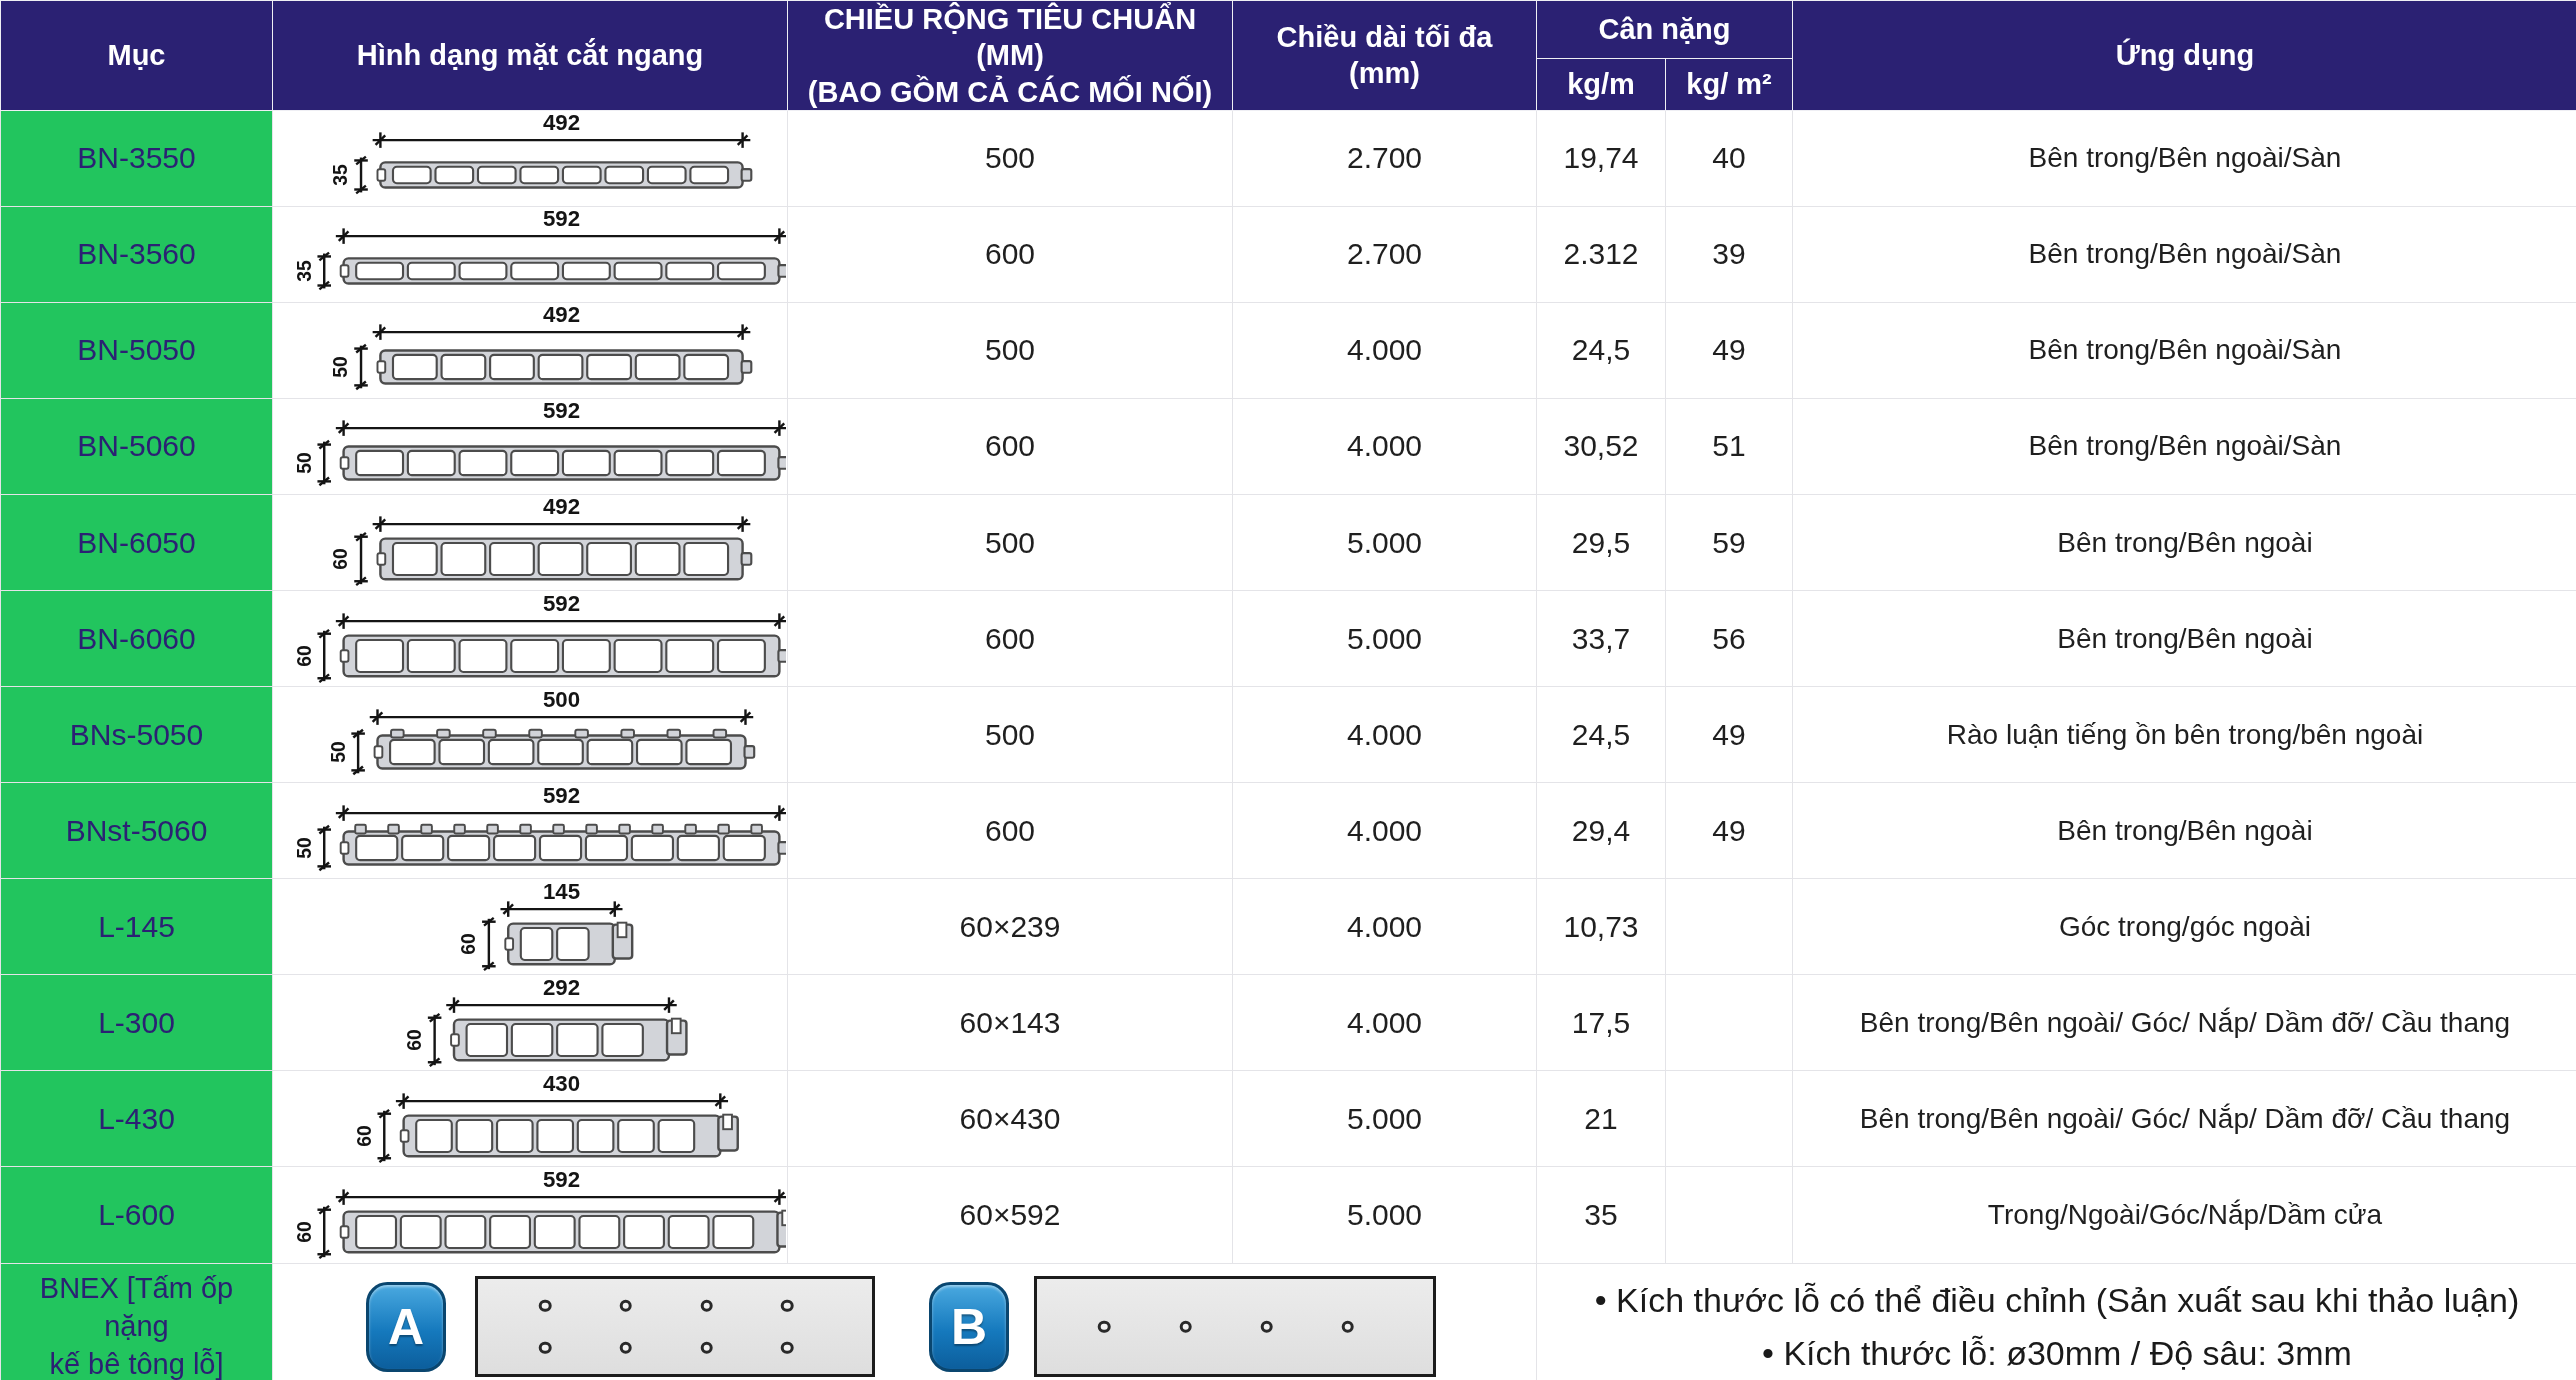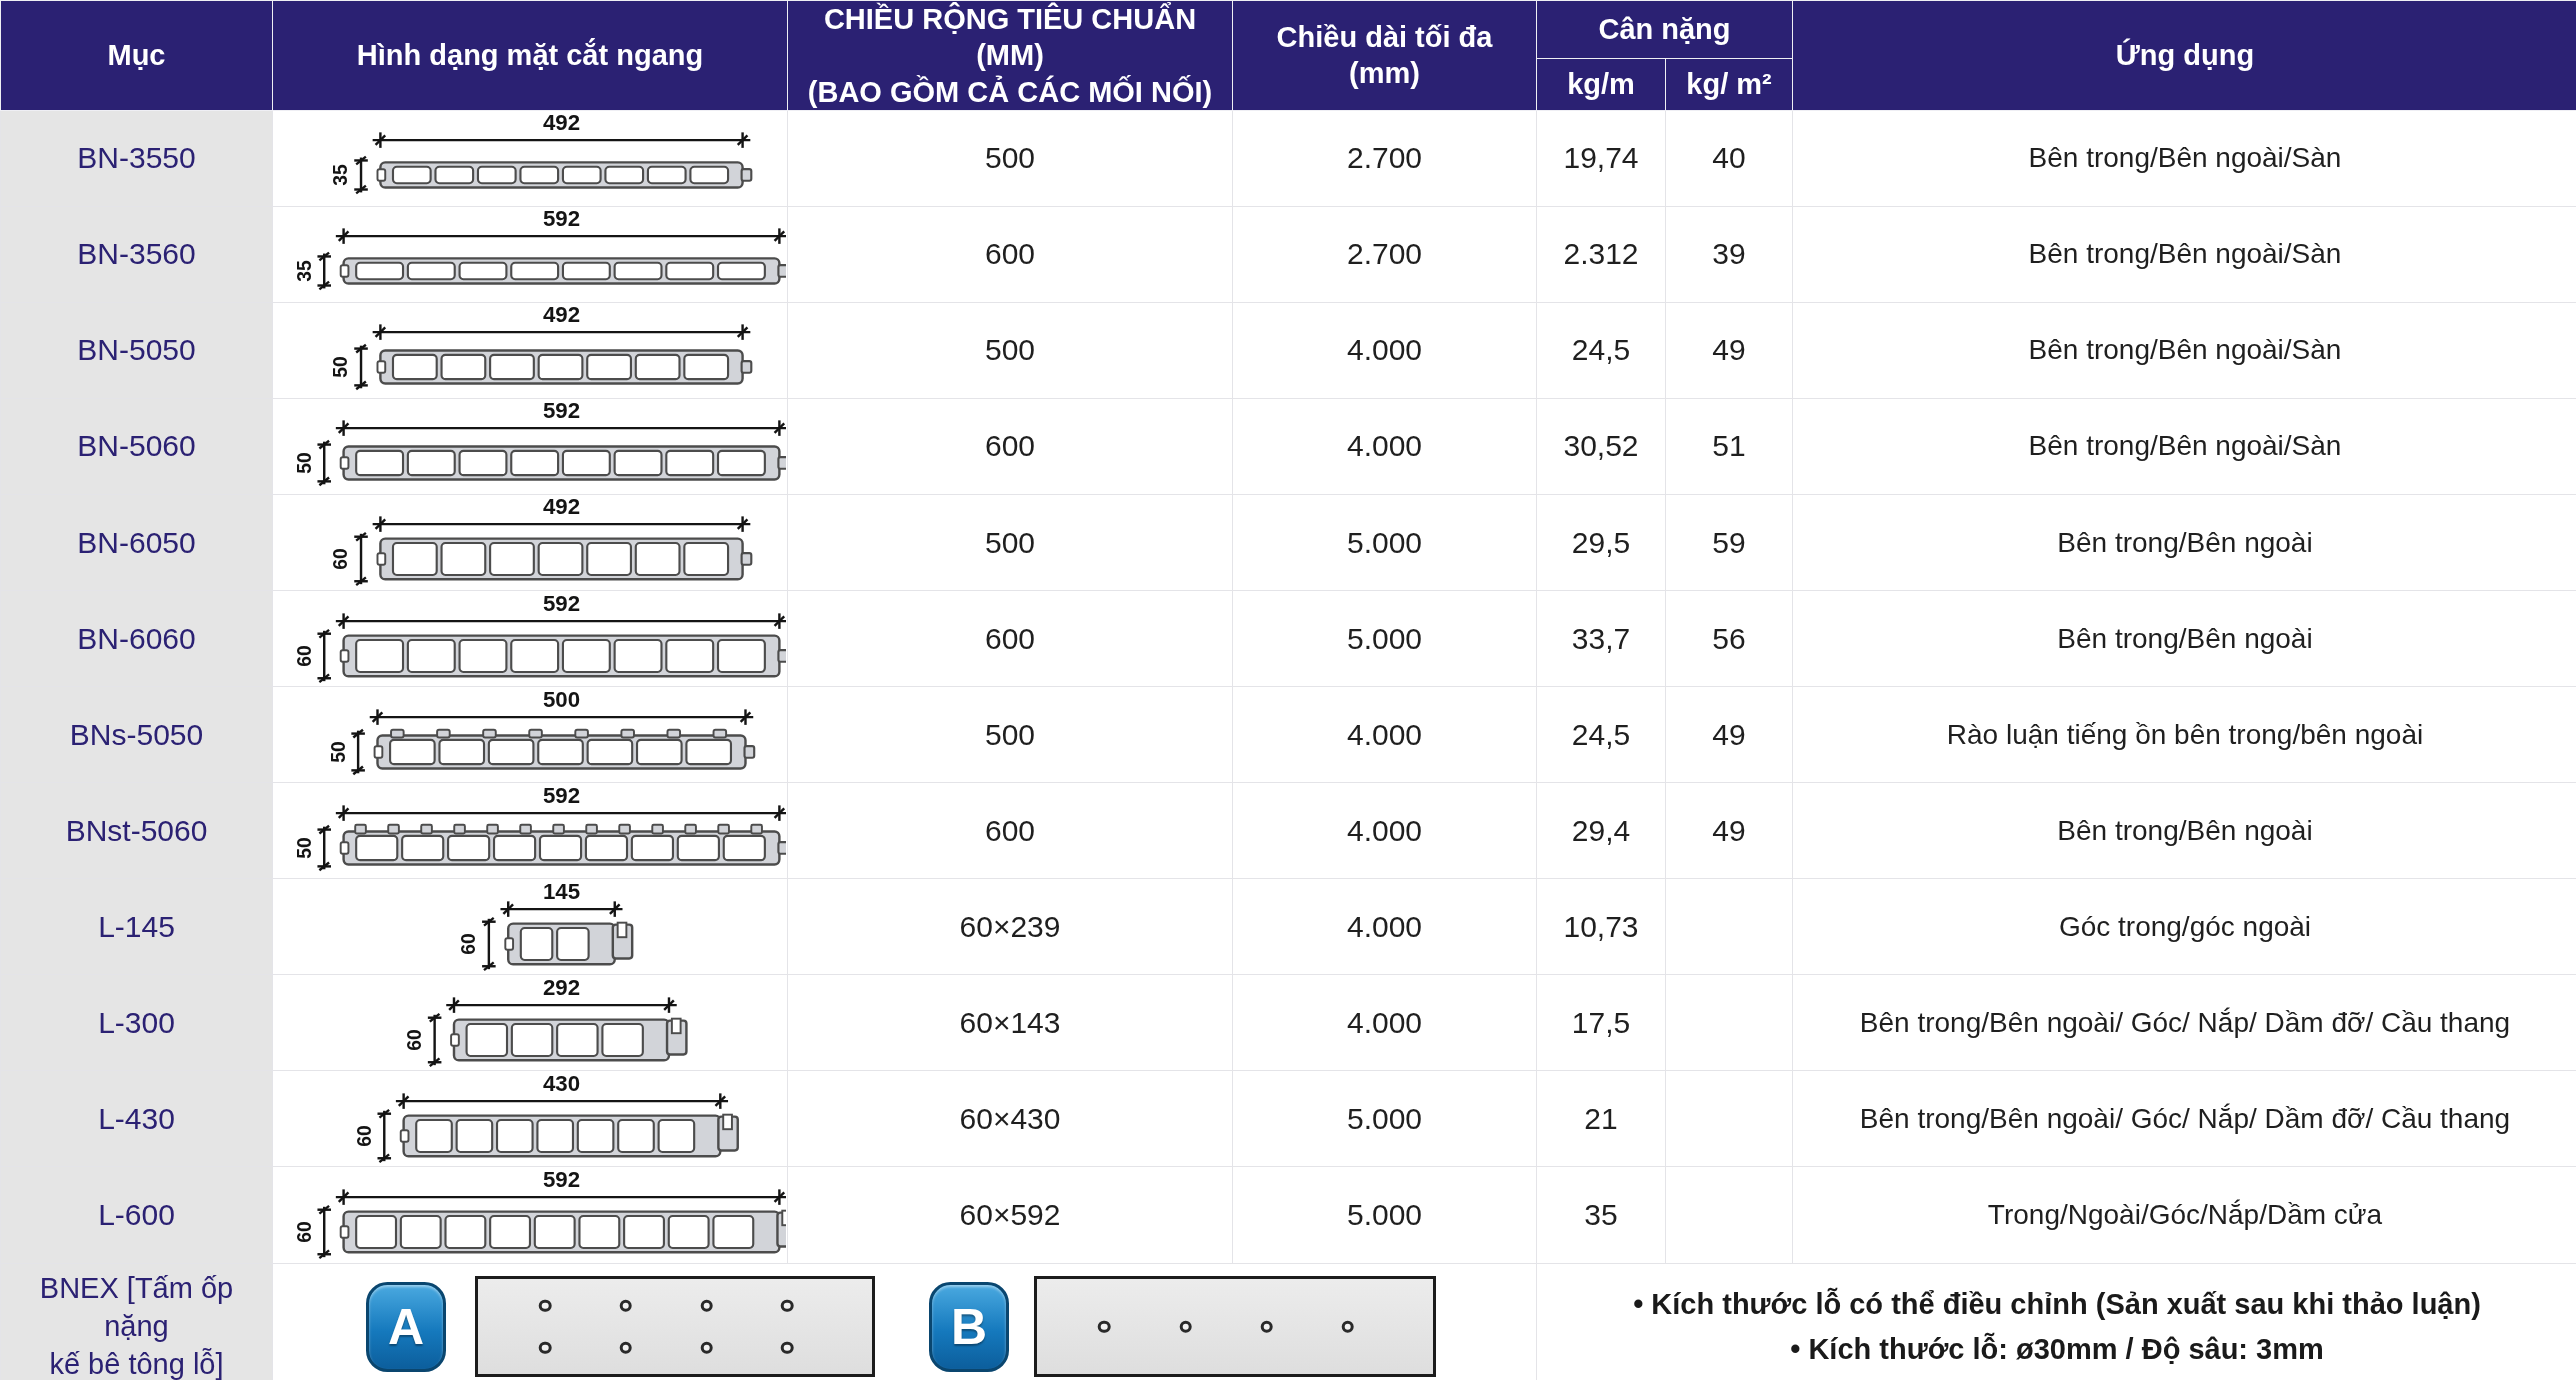--- a/index.html
+++ b/index.html
@@ -8,42 +8,42 @@
   table.spec{border-collapse:collapse;table-layout:fixed;width:2576px;height:1381px;}
   
   thead th{background:#2b2173;color:#ffffff;font-weight:bold;font-size:29px;
            border:1.9px solid #efeff4;text-align:center;vertical-align:middle;padding:0 5.8px;line-height:1.25;}
   thead tr.h1{height:53px;}
   thead tr.h2{height:47px;}
   
   td{border:1.9px solid #e4e4e8;text-align:center;vertical-align:middle;
      font-size:30px;color:#1f1f1f;padding:0 7.8px;background:#ffffff;overflow:hidden;}
   tbody tr{height:96px;}
-  td.item{background:#e5e5e5;color:#2b2173;font-size:30px;}
+  td.item{background:#22c55e;color:#2b2173;font-size:30px;}
   td.shape{padding:0;text-decoration:underline;}
   td.app{font-size:28px;}
   tr.bnex-row{height:127px;}
   tr.bnex-row td{vertical-align:middle;}
   .bnex-item-line{color:#2b2173;font-size:29px;line-height:1.3;}
   
   .bnex-shapes{display:flex;align-items:center;height:100%;padding-left:93px;box-sizing:border-box;}
   .badge{width:74px;height:84px;border-radius:21.4px;flex:0 0 auto;
          background:linear-gradient(180deg,#4aa9e0 0%,#1579bd 55%,#0c5e9c 100%);
          border:3.9px solid #0a466f;color:#ffffff;font-weight:bold;font-size:50px;
          display:flex;align-items:center;justify-content:center;
          text-shadow:0 1.9px 1.9px rgba(0,0,0,.35);box-shadow:inset 0 1.9px 2.9px rgba(255,255,255,.45);}
   .hole-panel{position:relative;height:101px;background:linear-gradient(180deg,#ececec,#dedede);
               border:3.9px solid #1c1c1c;box-sizing:border-box;flex:0 0 auto;}
   .panel-a{width:400px;margin-left:29px;}
   .panel-b{width:402px;margin-left:25px;}
   .dot{position:absolute;width:12.6px;height:12.6px;border-radius:50%;
        background:#f2f2f2;border:3.9px solid #2a2a2a;box-sizing:border-box;transform:translate(-50%,-50%);}
   .badge-b-wrap{margin-left:54px;}
   
-  .note-line{font-size:29px;color:#1a1a1a;line-height:1.55;text-align:center;font-weight:bold;}
+  .note-line{font-size:34px;color:#1a1a1a;line-height:1.55;text-align:center;}
   svg.diag{display:block;margin:1.9px auto 0 auto;}
   svg.diag text{font-family:"Liberation Sans","DejaVu Sans",sans-serif;fill:#141414;}
 </style>
 </head>
 <body>
 
 <div class="screen">
   <table class="spec">
     <colgroup>
       <col style="width:272px">

